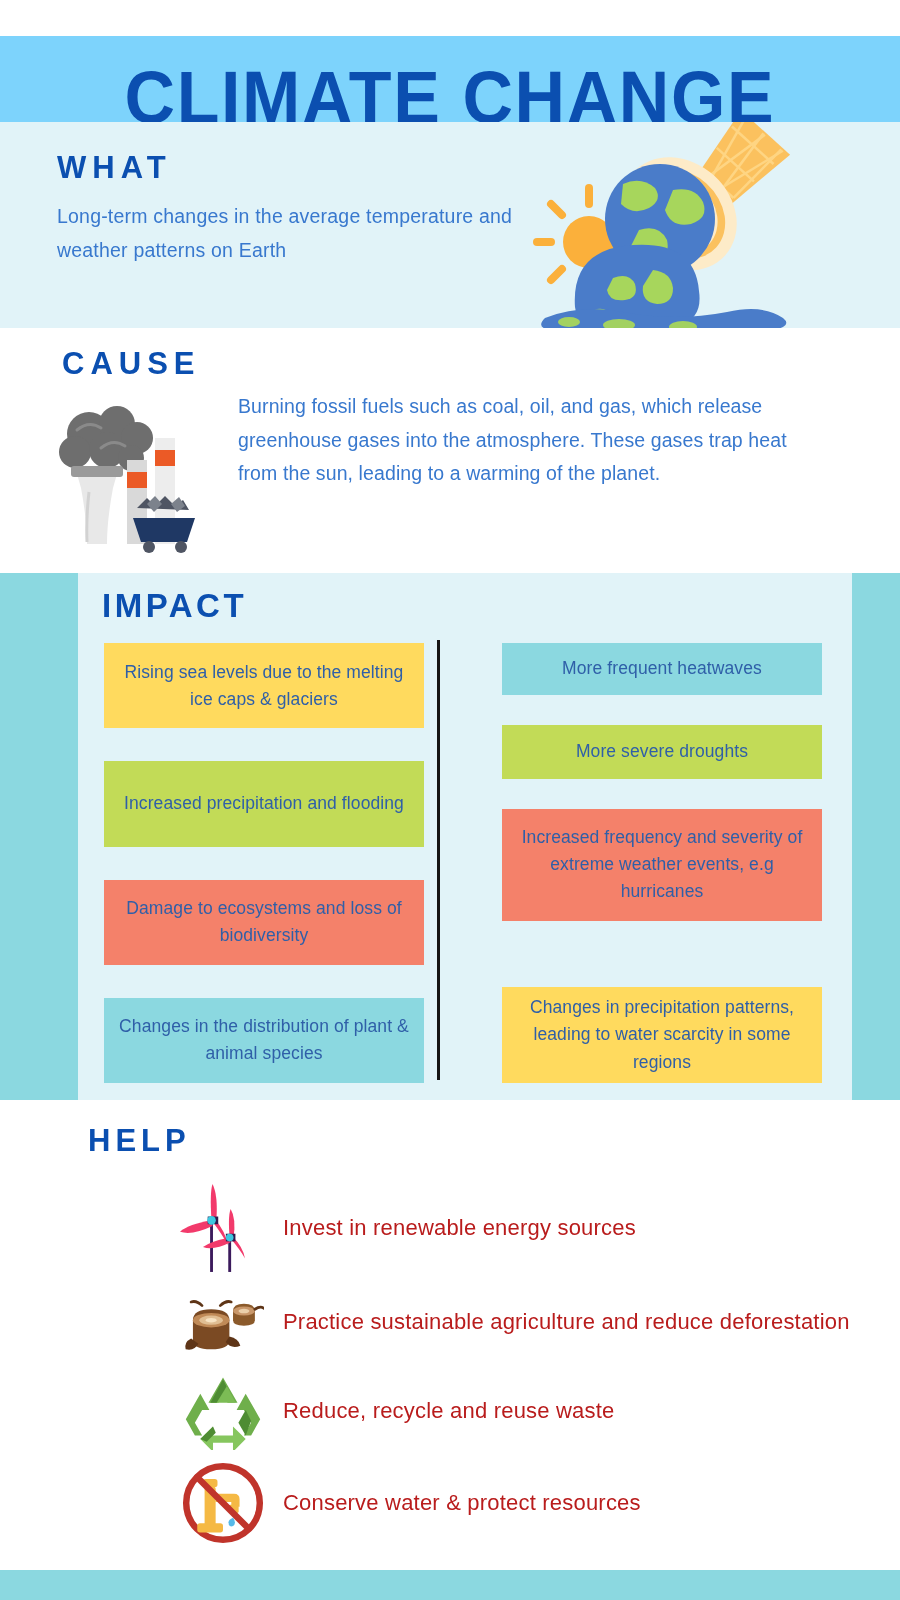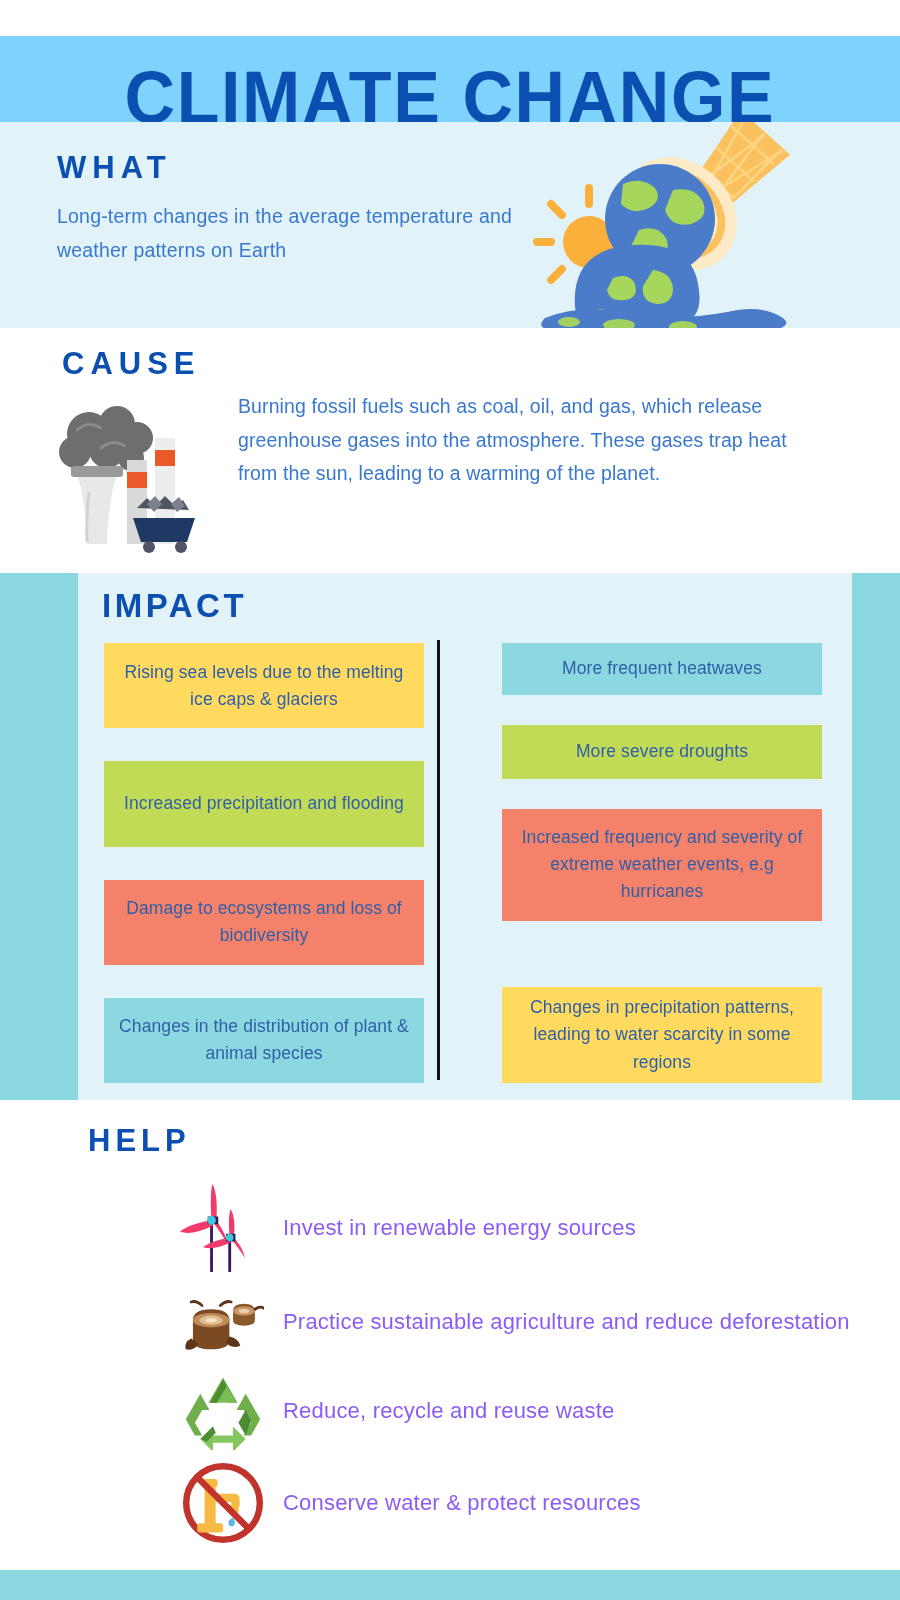--- a/index.html
+++ b/index.html
@@ -78,21 +78,21 @@
   .card.coral  { background: #F4816A; }
   .card.teal   { background: #8BD8E0; }
 
   
   .help-sec { position: absolute; left: 0; top: 1100px; width: 900px; height: 470px; background: #ffffff; }
   .help-heading { position: absolute; left: 88px; top: 23px; letter-spacing: 5px; }
   .help-list { position: absolute; left: 175px; top: 80px; width: 680px; }
   .help-row { display: flex; align-items: center; min-height: 72px; }
   .help-icon { width: 96px; flex: 0 0 96px; display: flex; align-items: center; justify-content: center; }
   .help-text {
-    font-size: 22px; line-height: 1.55; color: #8b5cf6; letter-spacing: .2px;
+    font-size: 22px; line-height: 1.55; color: #b91c1c; letter-spacing: .2px;
     padding-left: 12px;
   }
 
   
   .footer-band { position: absolute; left: 0; top: 1570px; width: 900px; height: 30px; background: #8BD8E0; }
 </style>
 </head>
 <body>
 
 <div class="page">

